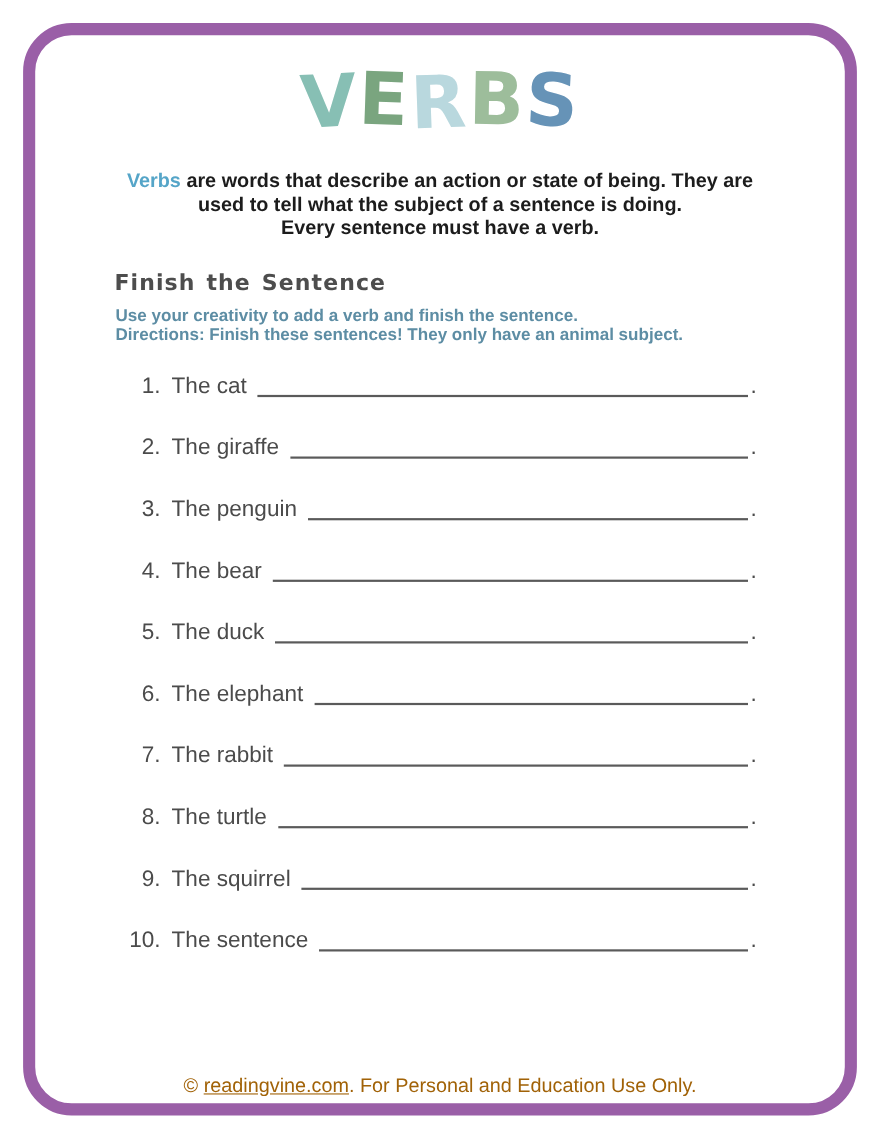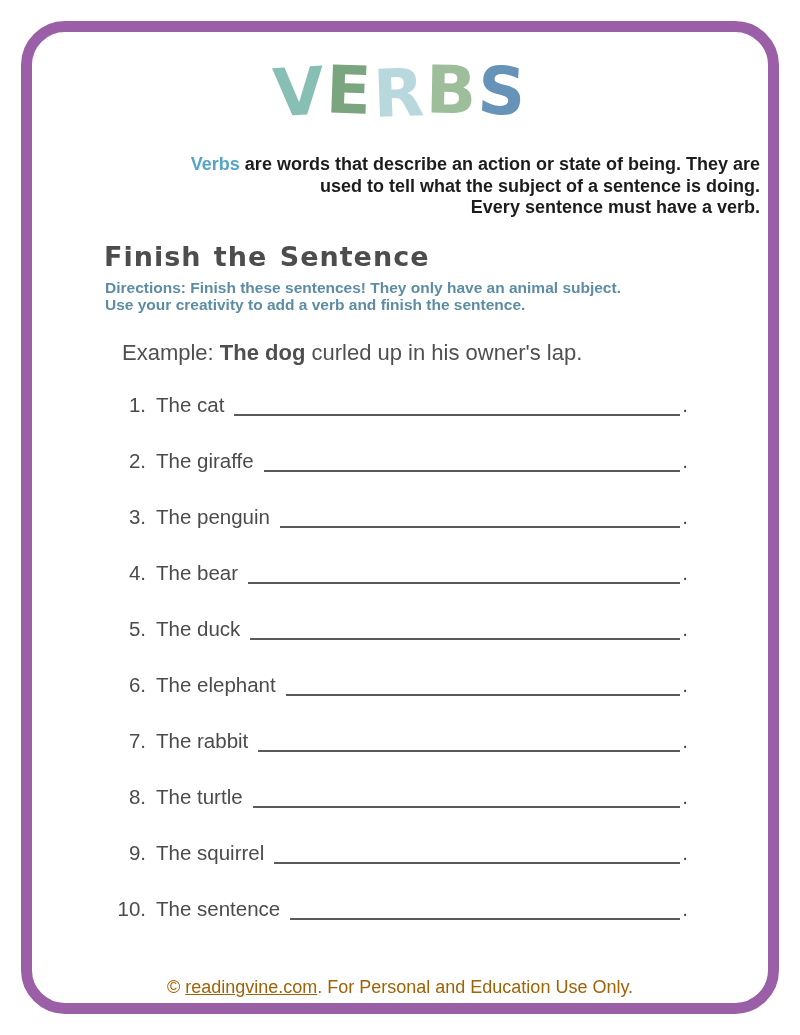--- a/index.html
+++ b/index.html
@@ -43,25 +43,25 @@
   .title .letter:nth-child(5) { transform: rotate(3deg) translateY(1px); }
   
   .intro {
     margin: 25px 40px 0 40px;
     text-align: center;
     font-size: 18px;
     line-height: 21.5px;
     font-weight: bold;
     color: #1c1c1c;
   }
-  .intro-line { display: block; text-align: right; }
+  .intro-line { display: block; }
   
   .section-heading {
     margin: 22px 0 0 104px;
-    font-size: 27px;
+    font-size: 20px;
     line-height: 32px;
     font-weight: bold;
     letter-spacing: 1px;
     word-spacing: 2px;
     font-family: "DejaVu Sans", sans-serif;
   }
   
   .directions {
     margin: 6px 60px 0 105px;
     font-size: 15.5px;
@@ -136,27 +136,24 @@
 
   <p class="intro">
     <span class="intro-line"><span style="color: rgb(85, 165, 200);">Verbs</span><span> are words that describe an action or state of being. They are</span></span>
     <span class="intro-line">used to tell what the subject of a sentence is doing.</span>
     <span class="intro-line">Every sentence must have a verb.</span>
   </p>
 
   <h2 class="section-heading" style="color: rgb(77, 77, 77);">Finish the Sentence</h2>
 
   <p class="directions" style="color: rgb(93, 141, 164);">
+    <span class="directions-line">Use your creativity to add a verb and finish the sentence.</span>
     <span class="directions-line">Directions: Finish these sentences! They only have an animal subject.</span>
-    <span class="directions-line">Use your creativity to add a verb and finish the sentence.</span>
   </p>
 
-  <p class="example">
-    <span>Example: </span><strong>The dog</strong><span> curled up in his owner's lap.</span>
-  </p>
 
   <div class="list">
     <div class="row">
       <span class="num">1.</span>
       <span class="subject">The cat</span>
       <span class="blank"></span>
       <span class="period">.</span>
     </div>
     <div class="row">
       <span class="num">2.</span>

